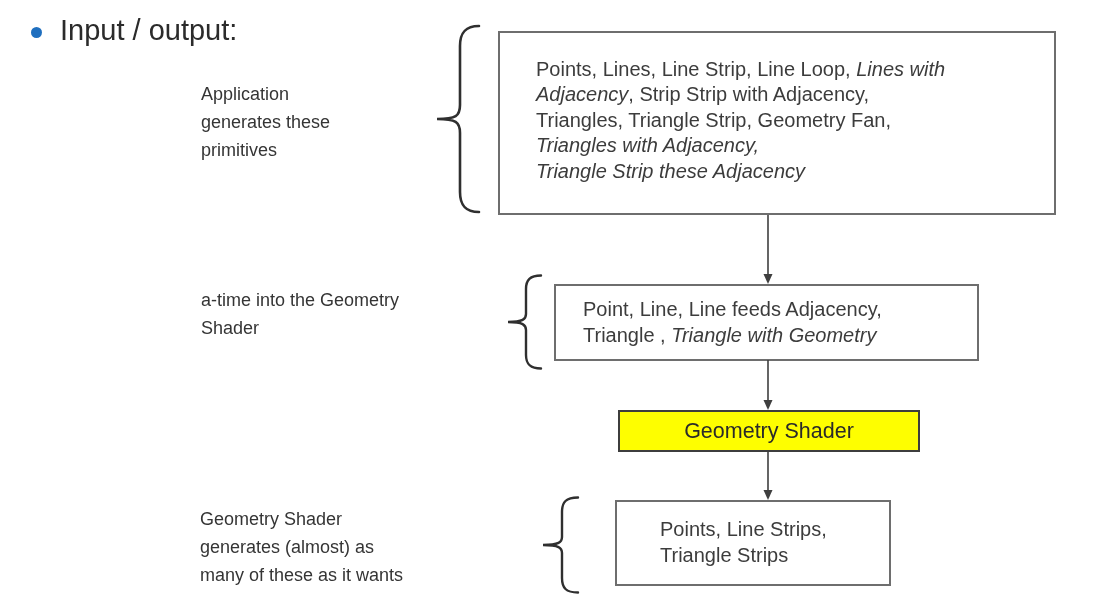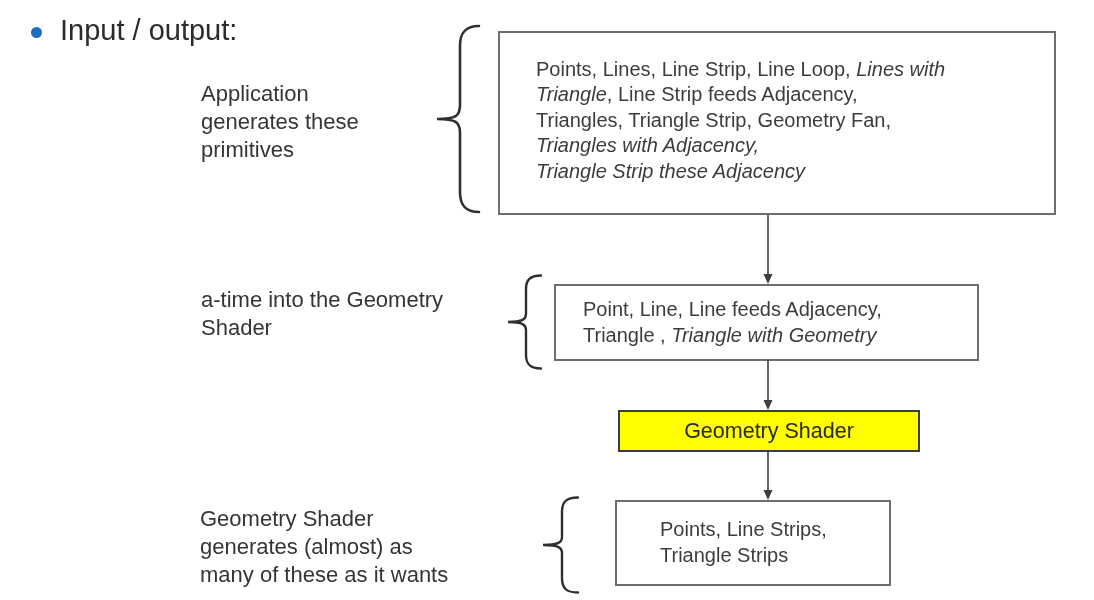--- a/index.html
+++ b/index.html
@@ -22,21 +22,21 @@
     width: 11px; height: 11px;
     border-radius: 50%;
     background: #1f6fbf;
   }
   .title-text {
     font-size: 29px;
     color: #2b2b2b;
     white-space: nowrap;
   }
   .label {
-    font-size: 22px;
+    font-size: 18px;
     line-height: 28px;
     color: #353535;
     white-space: nowrap;
   }
   .box {
     position: absolute;
     box-sizing: border-box;
     background: #ffffff;
     border: 2px solid #6e6e6e;
     font-size: 20px;
@@ -82,21 +82,21 @@
   </svg>
   <svg class="abs" style="left:492px; top:273px;" width="38" height="98" viewBox="0 0 38 98">
     <path d="M 36 2.5 C 25 2.5 21 7 21 16 L 21 41 C 21 46 18 49 3 49 C 18 49 21 52 21 57 L 21 82 C 21 91 25 95.5 36 95.5" fill="none" stroke="#2f2f2f" stroke-width="2.4" stroke-linecap="round"></path>
   </svg>
   <svg class="abs" style="left:527px; top:495px;" width="40" height="100" viewBox="0 0 40 100">
     <path d="M 38 2.5 C 26 2.5 22 7 22 17 L 22 42 C 22 47 19 50 3 50 C 19 50 22 53 22 58 L 22 83 C 22 93 26 97.5 38 97.5" fill="none" stroke="#2f2f2f" stroke-width="2.4" stroke-linecap="round"></path>
   </svg>
 
   <div class="box box-top" style="left:485px; top:31px; width:558px; height:184px;">
       <div><span>Points, Lines, Line Strip, Line Loop, </span><span class="it">Lines with</span></div>
-      <div><span class="it">Triangle</span><span>, Line Strip feeds Adjacency,</span></div>
+      <div><span class="it">Adjacency</span><span>, Strip Strip with Adjacency,</span></div>
       <div><span>Triangles, Triangle Strip, Geometry Fan,</span></div>
       <div><span class="it">Triangles with Adjacency,</span></div>
       <div><span class="it">Triangle Strip these Adjacency</span></div>
     </div>
 
   <svg class="abs" style="left:748px; top:215px;" width="14" height="69" viewBox="0 0 14 69">
     <line x1="7" y1="0" x2="7" y2="60" stroke="#3f3f3f" stroke-width="1.6"></line>
     <polygon points="2.5,59 11.5,59 7,69" fill="#3f3f3f"></polygon>
   </svg>
 

